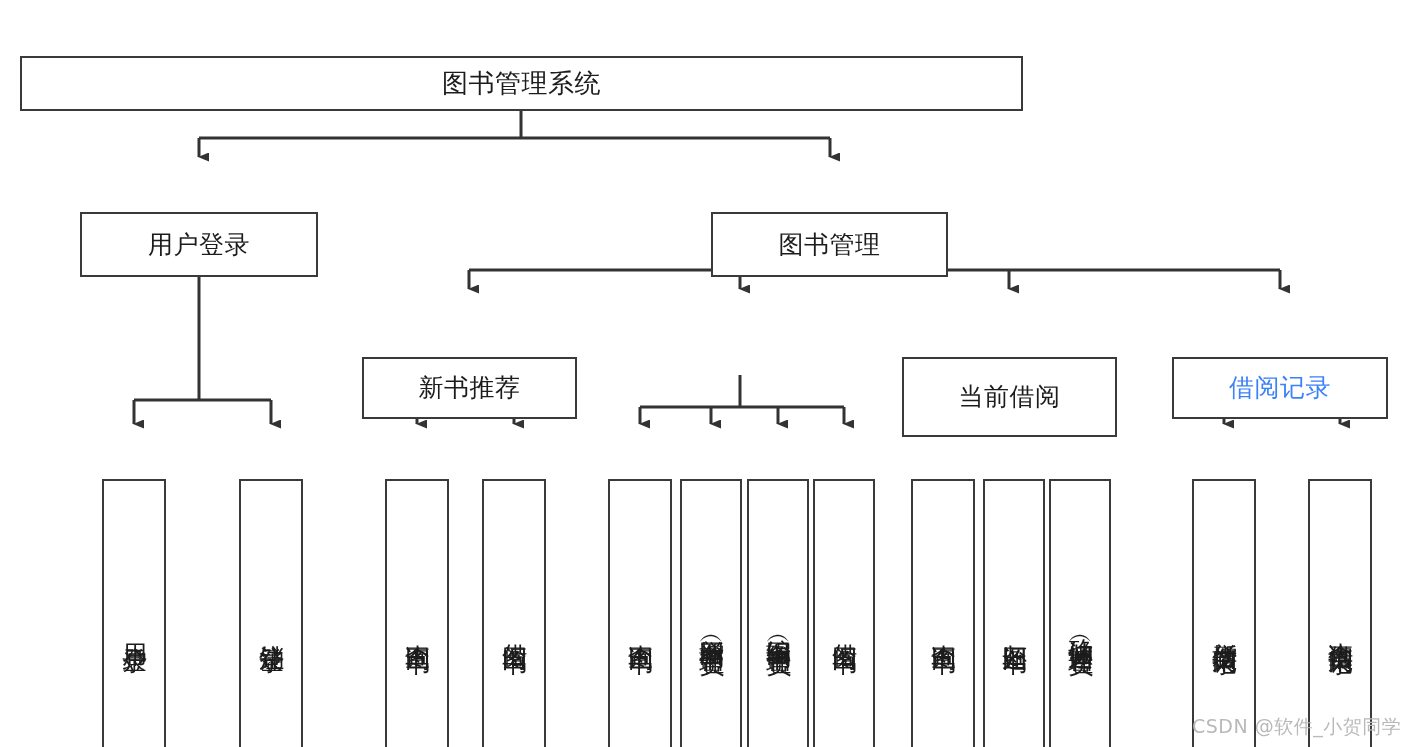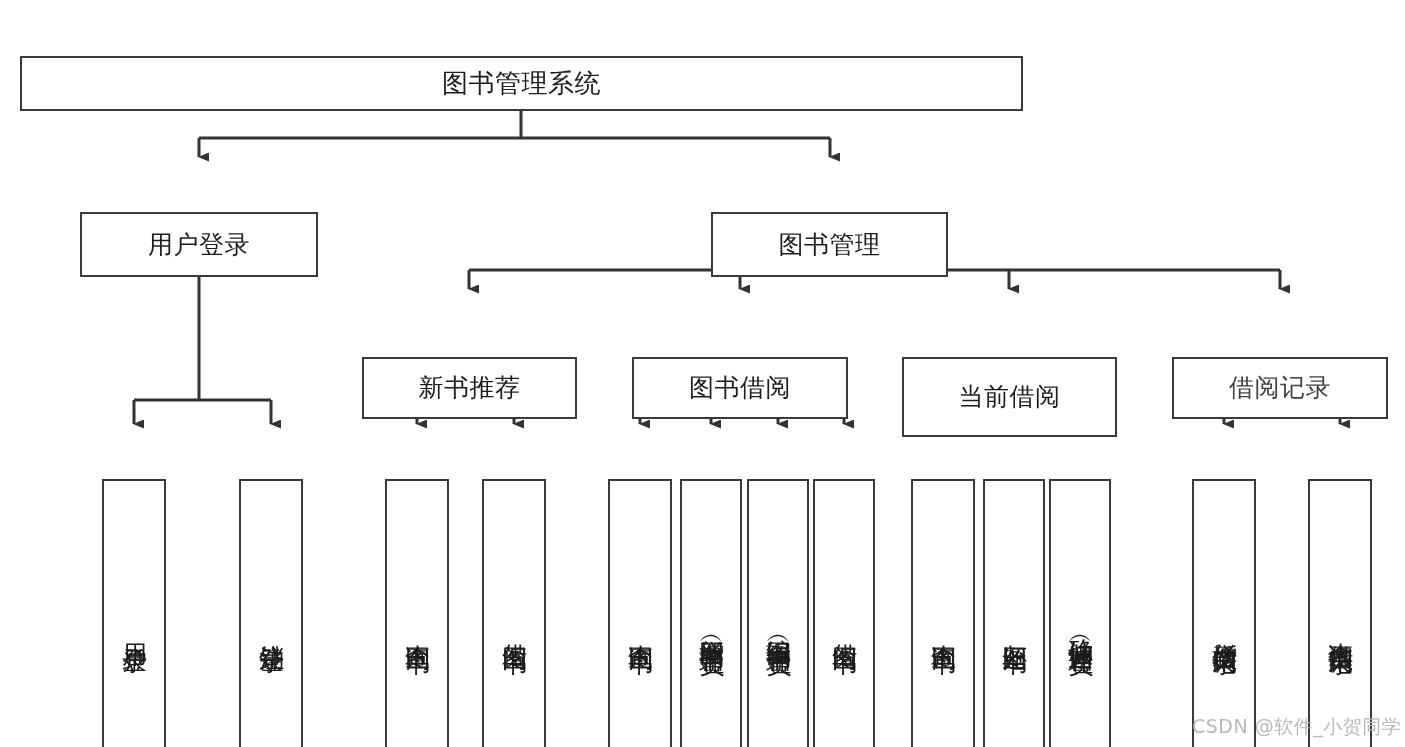--- a/index.html
+++ b/index.html
@@ -134,27 +134,24 @@
   <div class="node horizontal" style="left: 80px; top: 168px; width: 238px; height: 65px; border-color: rgb(58, 58, 58); background: rgb(255, 255, 255); color: rgb(28, 28, 28);">
     <span class="node-label">用户登录</span>
   </div>
   <div class="node horizontal" style="left: 362px; top: 313px; width: 215px; height: 62px; border-color: rgb(58, 58, 58); background: rgb(255, 255, 255); color: rgb(28, 28, 28);">
     <span class="node-label">新书推荐</span>
   </div>
 
   <div class="node horizontal" style="left: 711px; top: 168px; width: 237px; height: 65px; border-color: rgb(58, 58, 58); background: rgb(255, 255, 255); color: rgb(28, 28, 28);">
     <span class="node-label">图书管理</span>
   </div>
-  <div class="node horizontal" style="left: 632px; top: 313px; width: 216px; height: 62px; border-color: rgb(58, 58, 58); background: rgb(255, 255, 255); color: rgb(28, 28, 28);">
-    <span class="node-label">图书借阅</span>
-  </div>
   <div class="node horizontal" style="left: 902px; top: 313px; width: 215px; height: 80px; border-color: rgb(58, 58, 58); background: rgb(255, 255, 255); color: rgb(28, 28, 28);">
     <span class="node-label">当前借阅</span>
   </div>
-  <div class="node horizontal" style="left: 1172px; top: 313px; width: 216px; height: 62px; border-color: rgb(58, 58, 58); background: rgb(255, 255, 255); color: #404040;">
+  <div class="node horizontal" style="left: 1172px; top: 313px; width: 216px; height: 62px; border-color: rgb(58, 58, 58); background: rgb(255, 255, 255); color: #3b82f6;">
     <span class="node-label">借阅记录</span>
   </div>
 
   <div class="node vertical" style="left: 102px; top: 435px; width: 64px; height: 298px; border-color: rgb(58, 58, 58); background: rgb(255, 255, 255); color: rgb(28, 28, 28);">
     <span class="node-label">用户登录</span>
   </div>
   <div class="node vertical" style="left: 239px; top: 435px; width: 64px; height: 298px; border-color: rgb(58, 58, 58); background: rgb(255, 255, 255); color: rgb(28, 28, 28);">
     <span class="node-label">注销登录</span>
   </div>
 

